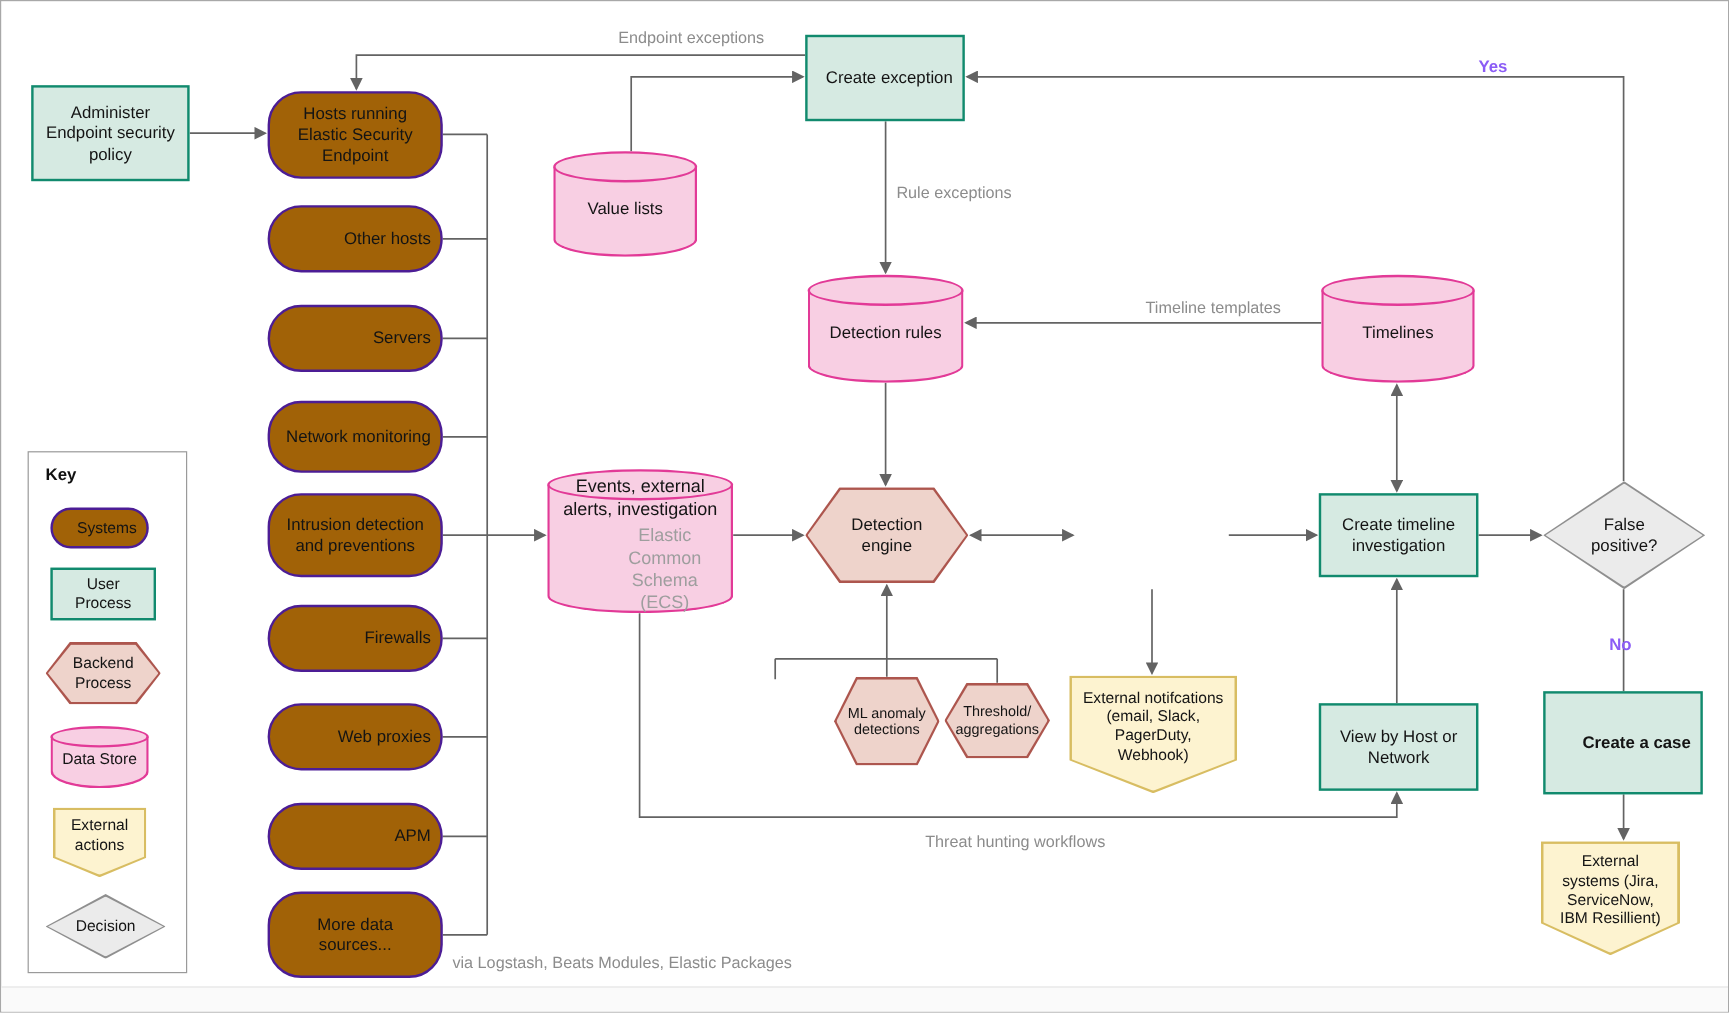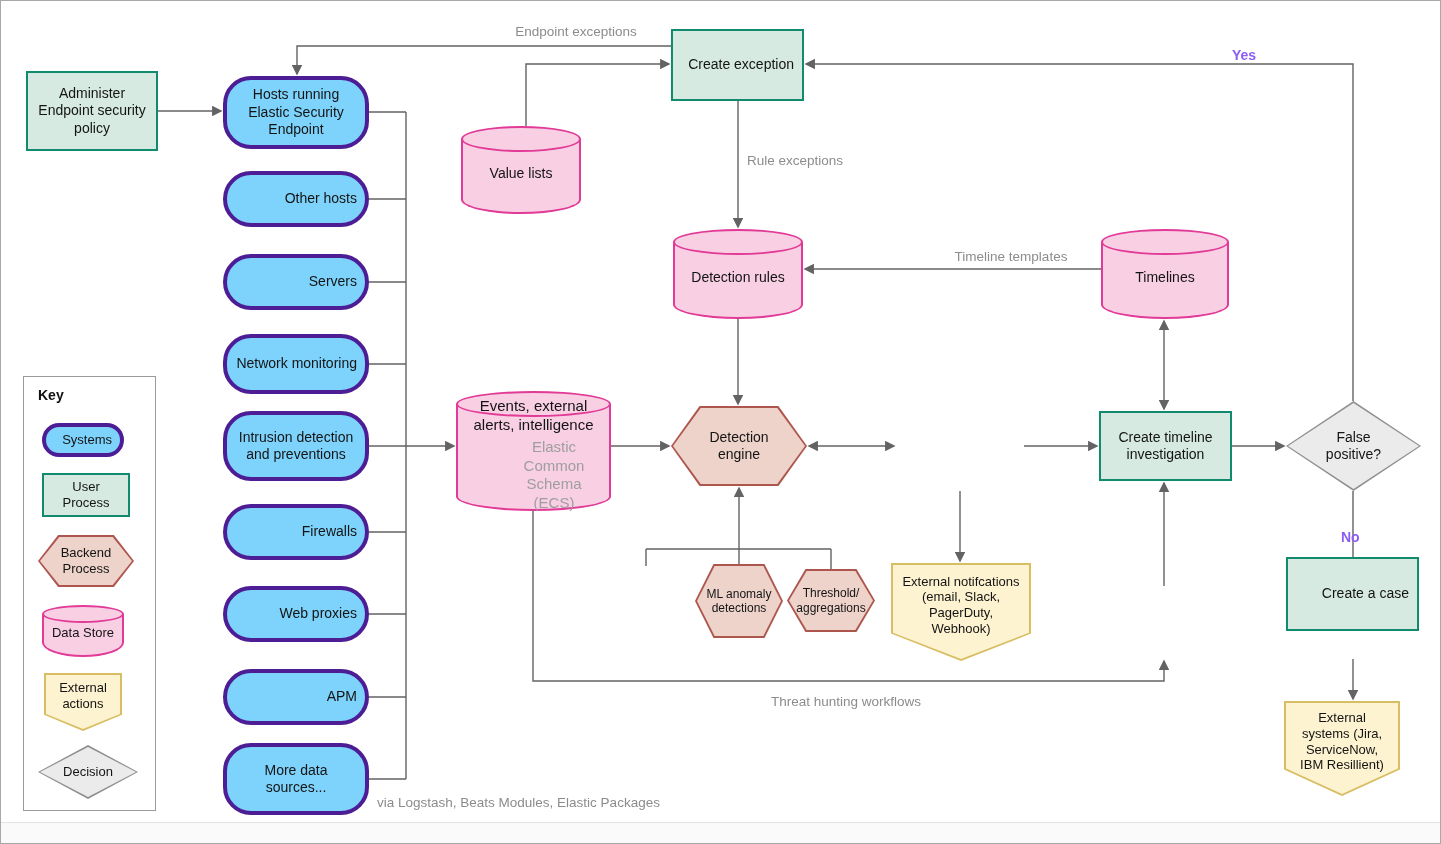--- a/index.html
+++ b/index.html
@@ -1,21 +1,21 @@
 <!DOCTYPE html>
 <html><head>
 <meta charset="utf-8">
 <style>
   html,body {margin:0;padding:0;background:#ffffff;font-family:"Liberation Sans", sans-serif;}
   .canvas {position:relative;width:1441px;height:844px;background:#fff;border:1px solid #a8a8a8;overflow:hidden;box-sizing:border-box;}
   .edges {position:absolute;top:0;left:0;z-index:1;}
   .edge {stroke:#636363;stroke-width:1.4;fill:none;}
   .node {position:absolute;z-index:2;display:flex;align-items:center;justify-content:flex-end;text-align:center;color:#141414;font-size:14px;line-height:1.25;box-sizing:border-box;padding:4px 8px;}
   .green {background:#d6eae2;border:2px solid #118a6e;}
-  .pill {background:#7dd3fc;border:4px solid #4c1d95;border-radius:28px;}
+  .pill {background:#a16207;border:2px solid #4c1d95;border-radius:28px;}
   
   .cyl {position:absolute;z-index:2;}
   .cyl-top {position:absolute;top:0;left:0;right:0;height:26px;background:var(--fc);border:2px solid var(--bc);border-radius:50%;box-sizing:border-box;}
   .cyl-body {position:absolute;top:13px;left:0;right:0;bottom:0;background:var(--fc);border:2px solid var(--bc);border-top:none;border-radius:0 0 55% 55% / 0 0 16px 16px;box-sizing:border-box;}
   .cyl-lbl {position:absolute;inset:0;z-index:1;display:flex;flex-direction:column;align-items:center;justify-content:center;gap:3px;padding:14px 8px 6px;text-align:center;font-size:14px;color:#141414;line-height:1.25;box-sizing:border-box;}
   .pinkc {--fc:#f8cfe3;--bc:#e23a97;}
   .cyl-sm .cyl-top {height:18px;}
   .cyl-sm .cyl-body {top:9px;}
   .cyl-sm .cyl-lbl {padding-top:10px;}
   .events-main {font-size:15px;}
@@ -137,21 +137,21 @@
     <div class="cyl-top"></div>
     <div class="cyl-lbl">
         <span>Detection rules</span>
       </div>
   </div>
 
   <div class="cyl pinkc" style="left:455px;top:390px;width:155px;height:120px;">
     <div class="cyl-body"></div>
     <div class="cyl-top"></div>
     <div class="cyl-lbl">
-      <span class="events-main">Events, external alerts, intelligence</span>
+      <span class="events-main">Events, external alerts, investigation</span>
       <span class="events-sub">Elastic Common Schema (ECS)</span>
     </div>
   </div>
 
   <div class="shape hex" style="left:670px;top:405px;width:136px;height:80px;">
     <div class="sb"></div>
     <div class="sf"></div>
     <div class="slbl">
         <span>Detection engine</span>
       </div>
@@ -178,30 +178,33 @@
     <div class="sf"></div>
     <div class="slbl">
         <span>External notifcations (email, Slack, PagerDuty, Webhook)</span>
       </div>
   </div>
 
   <div class="node green" style="left:1098px;top:410px;width:133px;height:70px;">
     <span>Create timeline investigation</span>
   </div>
 
+  <div class="node green" style="left:1098px;top:585px;width:133px;height:73px;">
+    <span>View by Host or Network</span>
+  </div>
 
   <div class="shape diamond" style="left:1285px;top:400px;width:135px;height:90px;">
     <div class="sb"></div>
     <div class="sf"></div>
     <div class="slbl">
         <span>False positive?</span>
       </div>
   </div>
 
-  <div class="node green" style="left:1285px;top:556px;width:133px;height:74px;">
+  <div class="node green" style="left:1285px;top:575px;width:133px;height:86px;font-weight:bold;">
     <span>Create a case</span>
   </div>
 
   <div class="shape pennant" style="left:1283px;top:700px;width:116px;height:95px;">
     <div class="sb"></div>
     <div class="sf"></div>
     <div class="slbl">
         <span>External systems (Jira, ServiceNow, IBM Resillient)</span>
       </div>
   </div>

